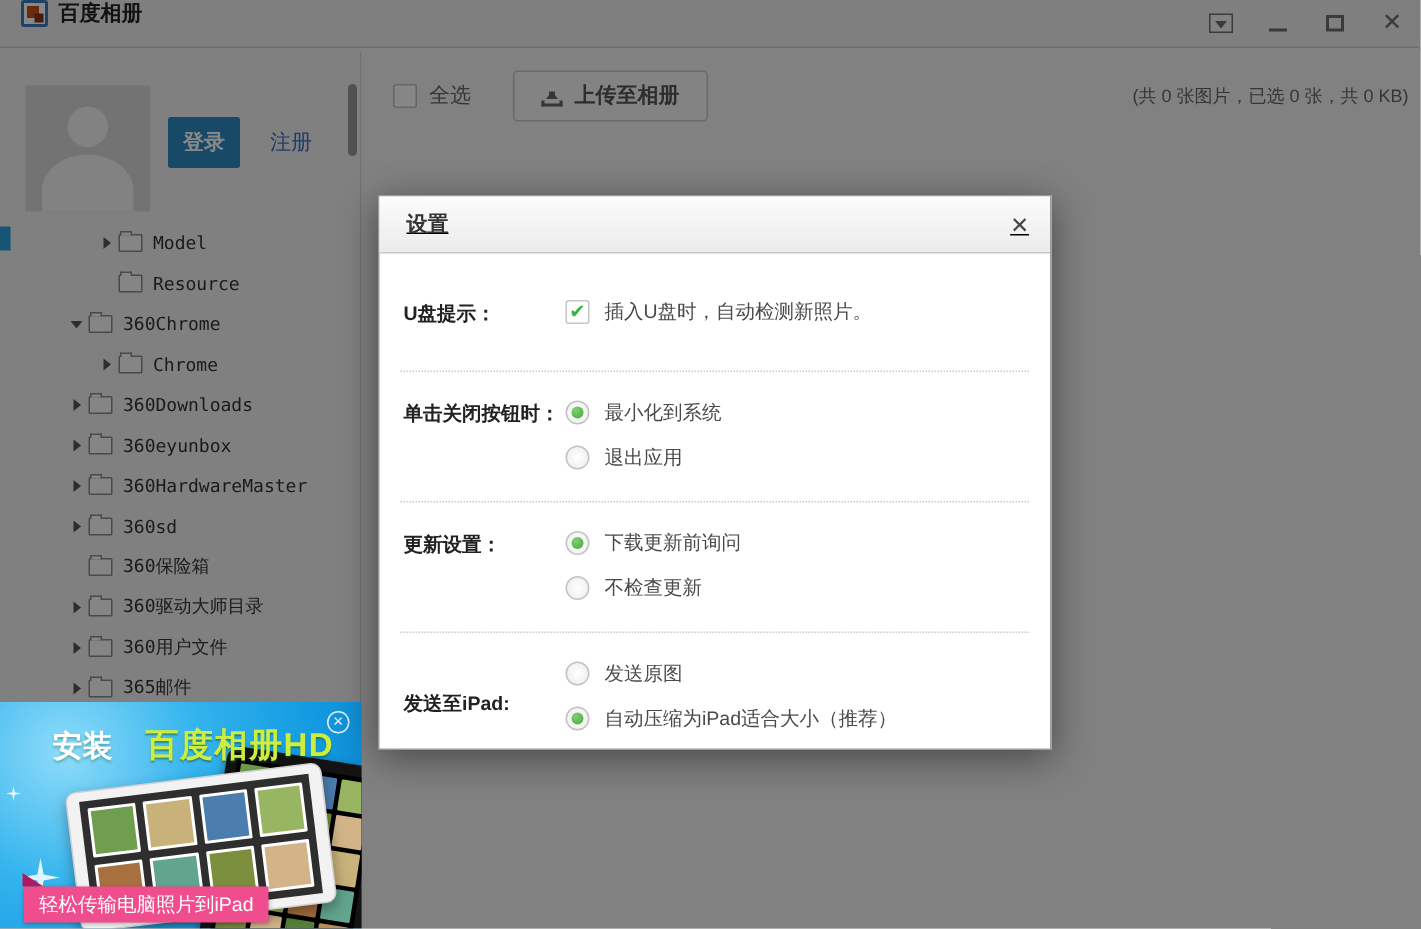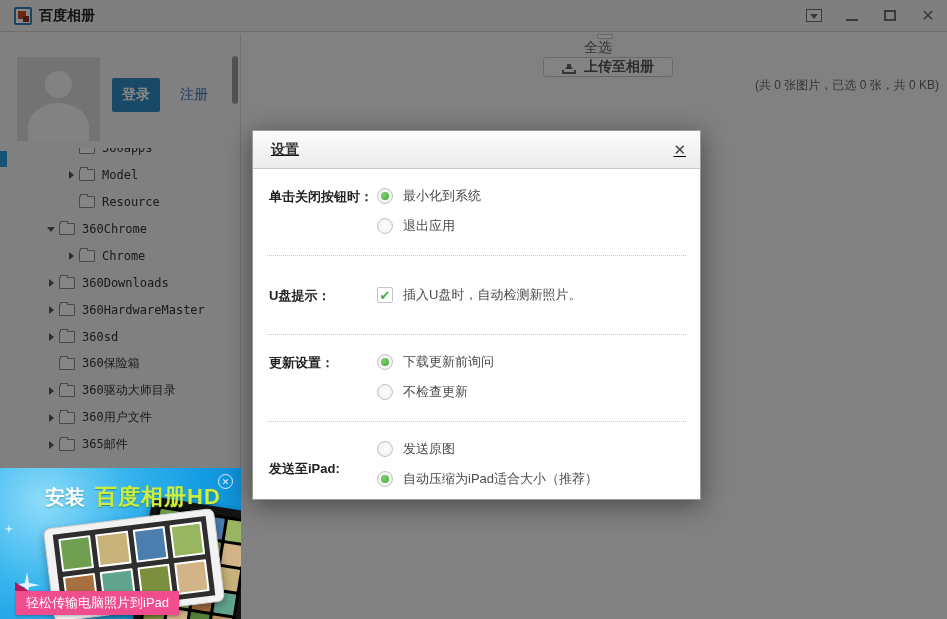--- a/index.html
+++ b/index.html
@@ -1,21 +1,21 @@
 <!DOCTYPE html>
 <html><head>
 <meta charset="utf-8">
 <style>
   * { margin:0; padding:0; box-sizing:border-box; }
   html,body { width:947px; height:619px; overflow:hidden; }
   body { font-family:"Liberation Sans","DejaVu Sans",sans-serif; position:relative; background:#f4f4f4; }
 
   
   .titlebar { position:absolute; left:0; top:0; width:947px; height:32px; background:#f0f0f0;
-              border-bottom:1px solid #d2d2d2; display:flex; align-items:center; z-index:1; }
+              border-bottom:1px solid #d2d2d2; display:flex; align-items:flex-start; z-index:1; }
   .app-icon { width:18px; height:18px; margin-left:14px; border:2px solid #3a7ebf; background:#fff;
               border-radius:2px; position:relative; }
   .app-icon::before { content:""; position:absolute; left:2px; top:2px; width:8px; height:8px; background:#c9501e; }
   .app-icon::after { content:""; position:absolute; right:1px; bottom:1px; width:6px; height:6px; background:#8a3012; }
   .app-title { font-size:14px; font-weight:bold; color:#222; margin-left:7px; }
   .win-controls { margin-left:auto; display:flex; align-items:center; height:100%; }
   .win-btn { width:38px; height:100%; display:flex; align-items:center; justify-content:center; cursor:default; }
   .ic-menu { width:16px; height:13px; border:1px solid #6e6e6e; position:relative; background:#f6f6f6; }
   .ic-menu::after { content:""; position:absolute; left:3px; top:4px; border:4px solid transparent; border-top:5px solid #6e6e6e; }
   .ic-min { width:12px; height:2px; background:#6e6e6e; margin-top:8px; }
@@ -42,21 +42,21 @@
   .arr-d::before { content:""; position:absolute; left:1px; top:3px; border:4px solid transparent; border-top:5px solid #555; }
   .folder { width:16px; height:12px; border:1px solid #8a8a8a; border-radius:1px; background:#fcfcfc;
             position:relative; margin-right:7px; flex:0 0 16px; }
   .folder::before { content:""; position:absolute; left:0px; top:-3px; width:6px; height:2px;
                     border:1px solid #8a8a8a; border-bottom:none; background:#fcfcfc; }
   .sel-indicator { position:absolute; left:0; top:3px; width:7px; height:16px; background:#2b9fd9; }
   .tree-scroll { position:absolute; right:2px; top:22px; width:6px; height:48px; background:#9a9a9a; border-radius:3px; }
 
   
   .main { position:absolute; left:241px; top:34px; width:706px; height:585px; background:#f4f4f4; z-index:1; }
-  .toolbar { display:flex; align-items:center; height:60px;flex-direction:column; }
+  .toolbar { display:flex; align-items:center; height:60px; }
   .cb { width:16px; height:16px; border:1px solid #c0c0c0; background:#fdfdfd; border-radius:2px; }
   .toolbar .cb { margin-left:21px; }
   .cb-label { font-size:14px; color:#666; margin-left:8px; }
   .upload-btn { margin-left:28px; height:34px; padding:0 18px; border:1px solid #c6c6c6; border-radius:3px;
                 background:#f7f7f7; display:flex; align-items:center; font-size:14px; font-weight:bold; color:#555;
                 cursor:pointer; }
   .up-ic { width:14px; height:14px; position:relative; margin-right:8px; }
   .up-ic::before { content:""; position:absolute; left:3px; top:0; border:4px solid transparent; border-bottom:5px solid #666; }
   .up-ic::after { content:""; position:absolute; left:5px; top:4px; width:4px; height:5px; background:#666; }
   .up-ic i { position:absolute; left:0; bottom:0; width:14px; height:4px; border:2px solid #666; border-top:none; }
@@ -83,21 +83,21 @@
   .radio { width:16px; height:16px; border:1px solid #c2c2c2; border-radius:50%;
            background:radial-gradient(#ffffff,#ececec); position:relative; }
   .radio.on::after { content:""; position:absolute; left:3px; top:3px; width:8px; height:8px; border-radius:50%;
                      background:radial-gradient(circle at 35% 30%,#7ed06f,#46a93c); }
   .dlg-cb { width:16px; height:16px; border:1px solid #c5c5c5; border-radius:2px; background:#fff;
             display:flex; align-items:center; justify-content:center; font-size:13px; font-weight:bold; color:#3cb043; }
 
   
   .banner { position:absolute; left:0; top:468px; width:241px; height:151px; z-index:15; overflow:hidden;
             background:radial-gradient(circle at 18% 22%, #8edcf9 0%, #35b4ee 38%, #149ce2 70%, #0b84cd 100%); }
-  .bn-head { position:absolute; left:45px; top:14px; display:flex; align-items:baseline; white-space:nowrap; }
+  .bn-head { position:absolute; left:35px; top:14px; display:flex; align-items:baseline; white-space:nowrap;gap:12px; }
   .bn-install { font-size:20px; font-weight:bold; color:#ffffff; text-shadow:0 1px 2px rgba(0,80,40,.35); }
   .bn-product { font-size:22px; font-weight:bold; color:#cdee3e; margin-left:10px; letter-spacing:1px;
                 text-shadow:0 1px 1px rgba(20,90,30,.5); }
   .bn-close { position:absolute; right:8px; top:6px; width:15px; height:15px; border:1px solid rgba(255,255,255,.85);
               border-radius:50%; color:rgba(255,255,255,.9); font-size:9px; display:flex; align-items:center;
               justify-content:center; cursor:pointer; }
   .star { position:absolute; background:#fff; opacity:.85;
           clip-path:polygon(50% 0,58% 42%,100% 50%,58% 58%,50% 100%,42% 58%,0 50%,42% 42%); }
   .tablet-black { position:absolute; right:-8px; top:36px; width:108px; height:140px; background:#131313;
                   border-radius:9px; transform:rotate(9deg); box-shadow:0 3px 8px rgba(0,0,0,.4); padding:8px 7px; }
@@ -139,25 +139,20 @@
 
 <div class="sidebar">
   <div class="avatar">
     <div class="head"></div>
     <div class="body"></div>
   </div>
   <div class="login-btn">登录</div>
   <div class="register-link">注册</div>
   <div class="tree" id="tree">
     <div class="sel-indicator"></div>
-  <div class="tree-row clipped" style="padding-left: 66px;">
-        <span class="tw"></span>
-        <span class="folder"></span>
-        <span>360apps</span>
-      </div>
       <div class="tree-row" style="padding-left: 66px;">
         <span class="tw arr-r"></span>
         <span class="folder"></span>
         <span>Model</span>
       </div>
       <div class="tree-row" style="padding-left: 66px;">
         <span class="tw"></span>
         <span class="folder"></span>
         <span>Resource</span>
       </div>
@@ -168,20 +163,25 @@
       </div>
       <div class="tree-row" style="padding-left: 66px;">
         <span class="tw arr-r"></span>
         <span class="folder"></span>
         <span>Chrome</span>
       </div>
       <div class="tree-row" style="padding-left: 46px;">
         <span class="tw arr-r"></span>
         <span class="folder"></span>
         <span>360Downloads</span>
+      </div>
+      <div class="tree-row" style="padding-left: 46px;">
+        <span class="tw arr-r"></span>
+        <span class="folder"></span>
+        <span>360eyunbox</span>
       </div>
       <div class="tree-row" style="padding-left: 46px;">
         <span class="tw arr-r"></span>
         <span class="folder"></span>
         <span>360HardwareMaster</span>
       </div>
       <div class="tree-row" style="padding-left: 46px; text-align: right;">
         <span class="tw arr-r"></span>
         <span class="folder"></span>
         <span>360sd</span>
@@ -225,39 +225,39 @@
 </div>
 
 <div class="overlay"></div>
 
 <div class="dialog">
   <div class="dlg-header">
     <span class="dlg-title">设置</span>
     <span class="dlg-close">✕</span>
   </div>
   <div class="dlg-body" id="dlgBody">
+      <div class="dlg-row single">
+        <div class="dlg-label">U盘提示：</div>
+        <div class="dlg-opts">
+          <div class="dlg-opt">
+            <span class="dlg-cb">✔</span>
+            <span class="txt">插入U盘时，自动检测新照片。</span>
+          </div>
+        </div>
+      </div>
       <div class="dlg-row">
         <div class="dlg-label">单击关闭按钮时：</div>
         <div class="dlg-opts">
           <div class="dlg-opt">
             <span class="radio on"></span>
             <span class="txt">最小化到系统</span>
           </div>
           <div class="dlg-opt">
             <span class="radio"></span>
             <span class="txt">退出应用</span>
-          </div>
-        </div>
-      </div>
-      <div class="dlg-row single">
-        <div class="dlg-label">U盘提示：</div>
-        <div class="dlg-opts">
-          <div class="dlg-opt">
-            <span class="dlg-cb">✔</span>
-            <span class="txt">插入U盘时，自动检测新照片。</span>
           </div>
         </div>
       </div>
       <div class="dlg-row">
         <div class="dlg-label">更新设置：</div>
         <div class="dlg-opts">
           <div class="dlg-opt">
             <span class="radio on"></span>
             <span class="txt">下载更新前询问</span>
           </div>

